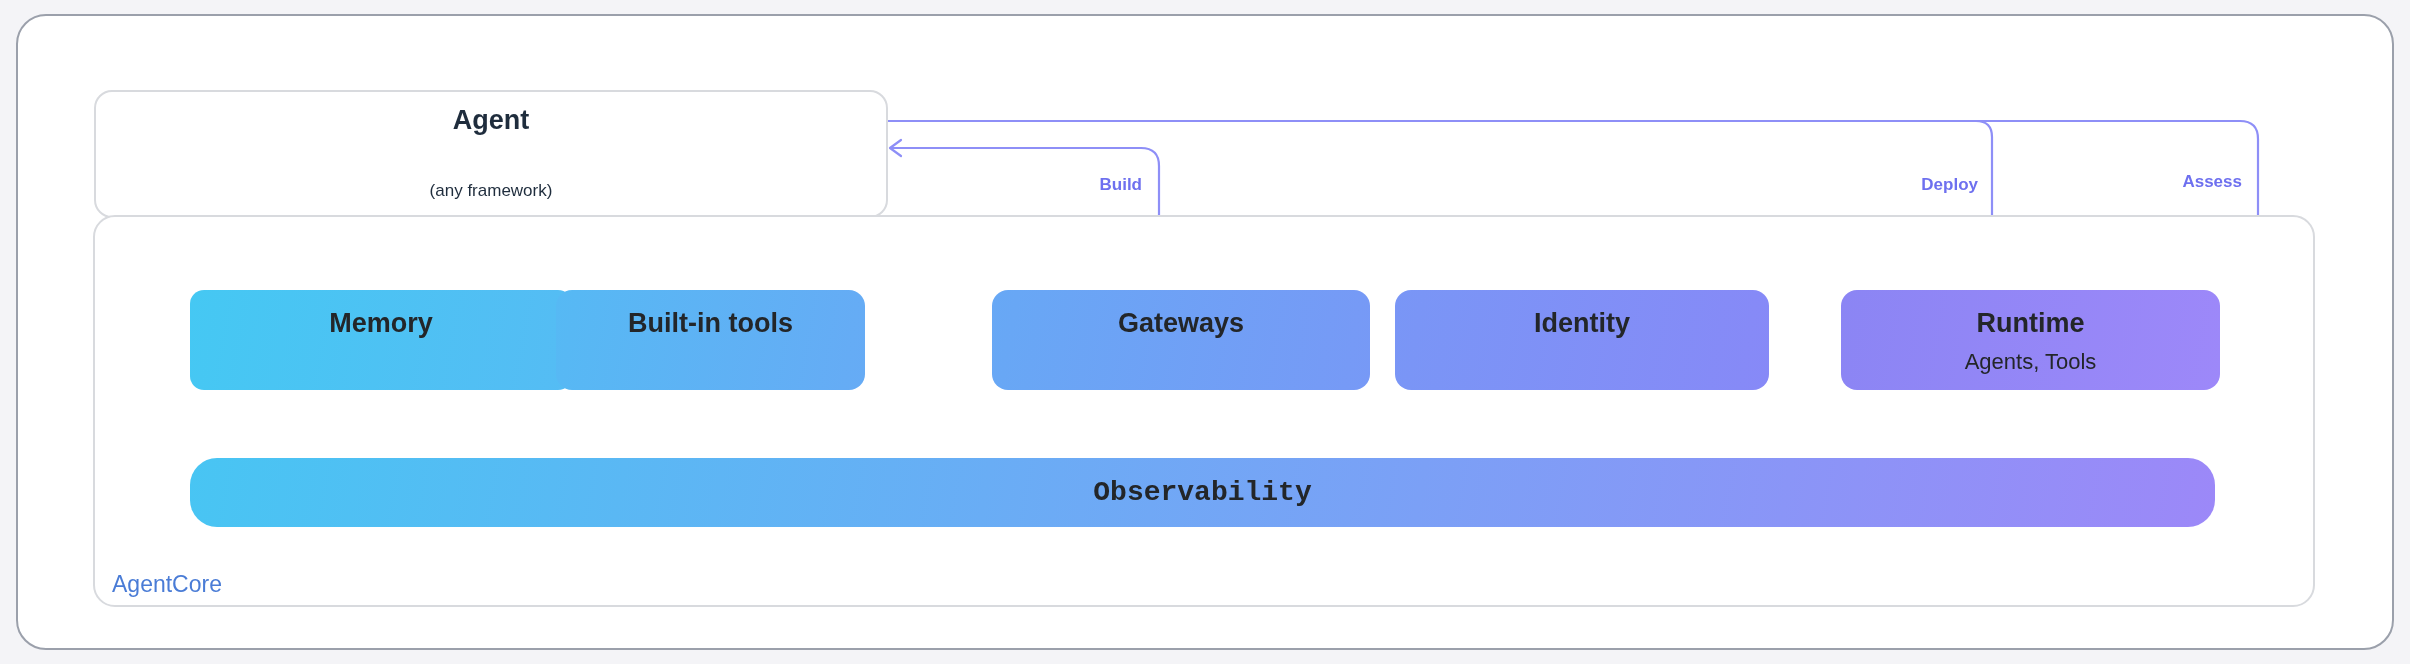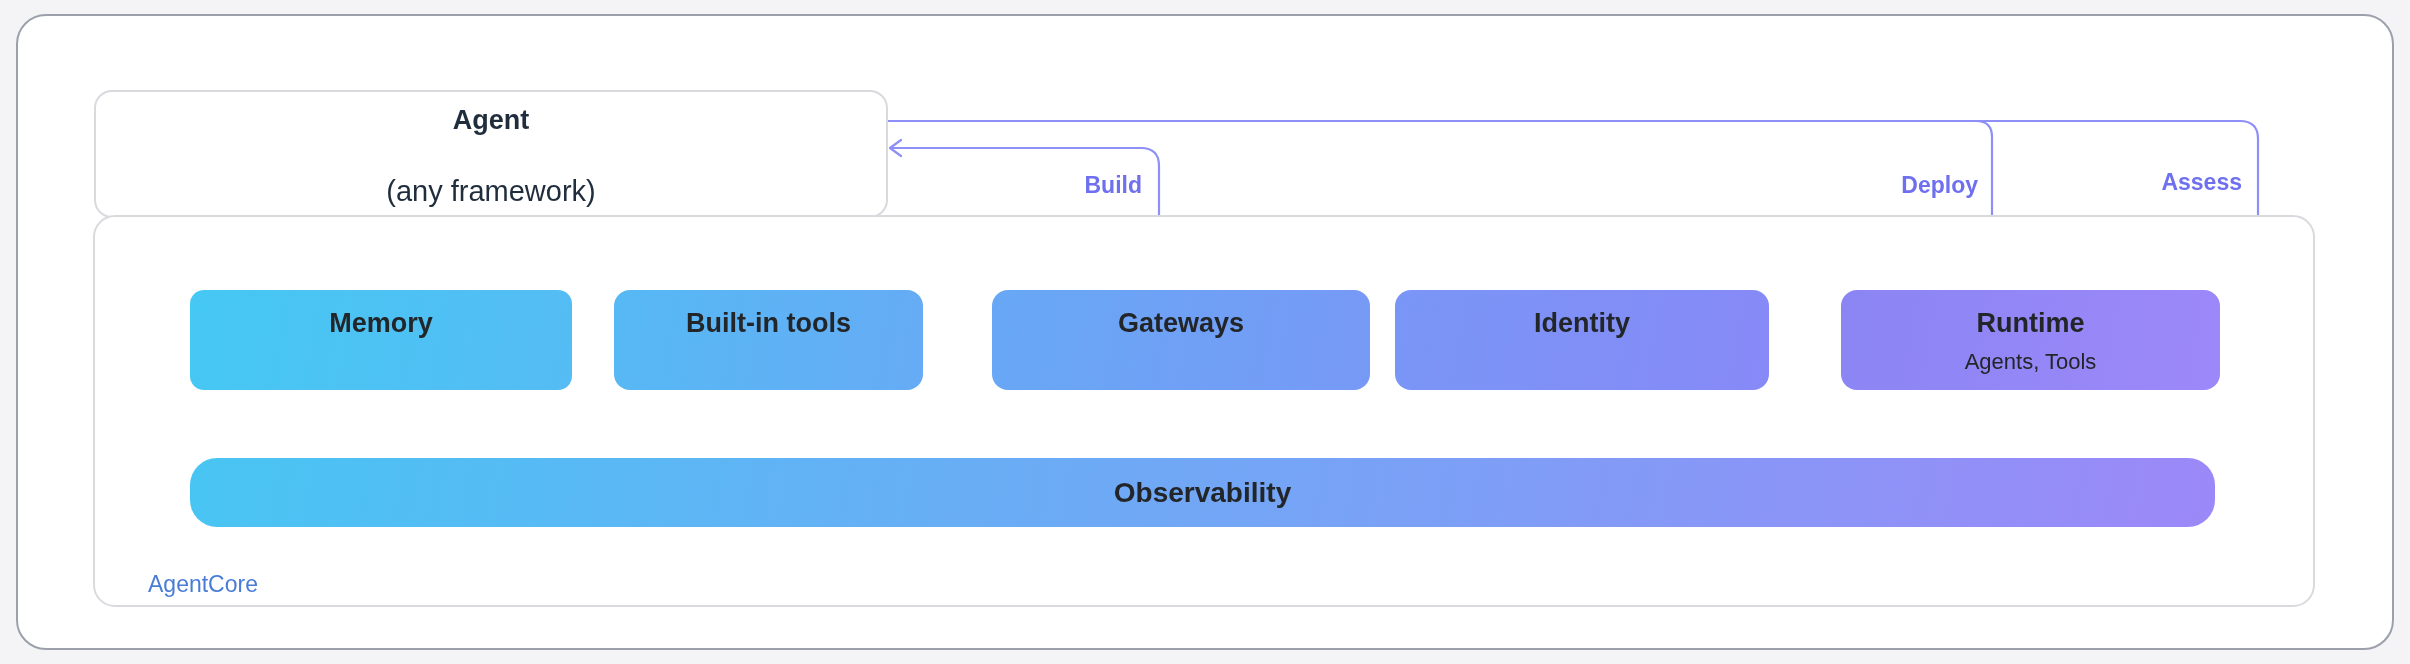--- a/index.html
+++ b/index.html
@@ -22,47 +22,47 @@
   .outer-card{
     position:absolute;left:16px;top:14px;width:2378px;height:636px;
     background:#ffffff;border:2px solid var(--card-border);border-radius:30px;
   }
   .agent-box{
     position:absolute;left:94px;top:90px;width:794px;height:128px;
     background:#ffffff;border:2px solid var(--soft-border);border-radius:18px;
     display:flex;flex-direction:column;align-items:center;justify-content:center;
   }
   .agent-title{font-size:27px;font-weight:bold;color:var(--agent-text);line-height:34px;}
-  .agent-subtitle{font-size:29px;color:var(--agent-text);line-height:30px;margin-top:39px;}
+  .agent-subtitle{font-size:17px;color:var(--agent-text);line-height:30px;margin-top:39px;}
   .agentcore-container{
     position:absolute;left:93px;top:215px;width:2222px;height:392px;
     background:#ffffff;border:2px solid var(--soft-border);border-radius:22px;
   }
   .agentcore-label{
-    position:absolute;left:112px;top:571px;font-size:23px;color:var(--agentcore-label);margin-left:36px;
+    position:absolute;left:112px;top:571px;font-size:23px;color:var(--agentcore-label);
   }
   .svc{
     position:absolute;top:290px;height:100px;border-radius:16px;
     display:flex;flex-direction:column;align-items:center;justify-content:flex-start;
     padding-top:15px;color:var(--box-text);
   }
   .svc-title{font-size:27px;font-weight:bold;line-height:36px;}
   .svc-subtitle{font-size:22px;line-height:30px;}
   .svc-0{left:190px;width:382px;}
-  .svc-1{left:614px;width:309px;}
+  .svc-1{left:556px;width:309px;}
   .svc-2{left:992px;width:378px;}
   .svc-3{left:1395px;width:374px;}
   .svc-4{left:1841px;width:379px;}
   .observability-bar{
     position:absolute;left:190px;top:458px;width:2025px;height:69px;border-radius:27px;
-    display:flex;align-items:center;justify-content:center;color:var(--box-text);
+    display:flex;align-items:center;justify-content:center;color:var(--box-text);font-family:Liberation Mono, monospace;
   }
   .observability-title{font-size:28px;font-weight:bold;}
   .flow-label{
-    position:absolute;font-size:23px;font-weight:bold;color:var(--flow-label);
+    position:absolute;font-size:17px;font-weight:bold;color:var(--flow-label);
     line-height:24px;text-align:right;
   }
   .flow-label-build{top:173px;right:1268px;}
   .flow-label-deploy{top:173px;right:432px;}
   .flow-label-assess{top:170px;right:168px;}
   svg.flow-layer{position:absolute;left:0;top:0;width:2410px;height:664px;pointer-events:none;}
   svg.flow-layer path, svg.flow-layer polyline, svg.flow-layer line{
     fill:none;stroke:var(--line);stroke-width:2.2;stroke-linecap:round;stroke-linejoin:round;
   }
 </style>

